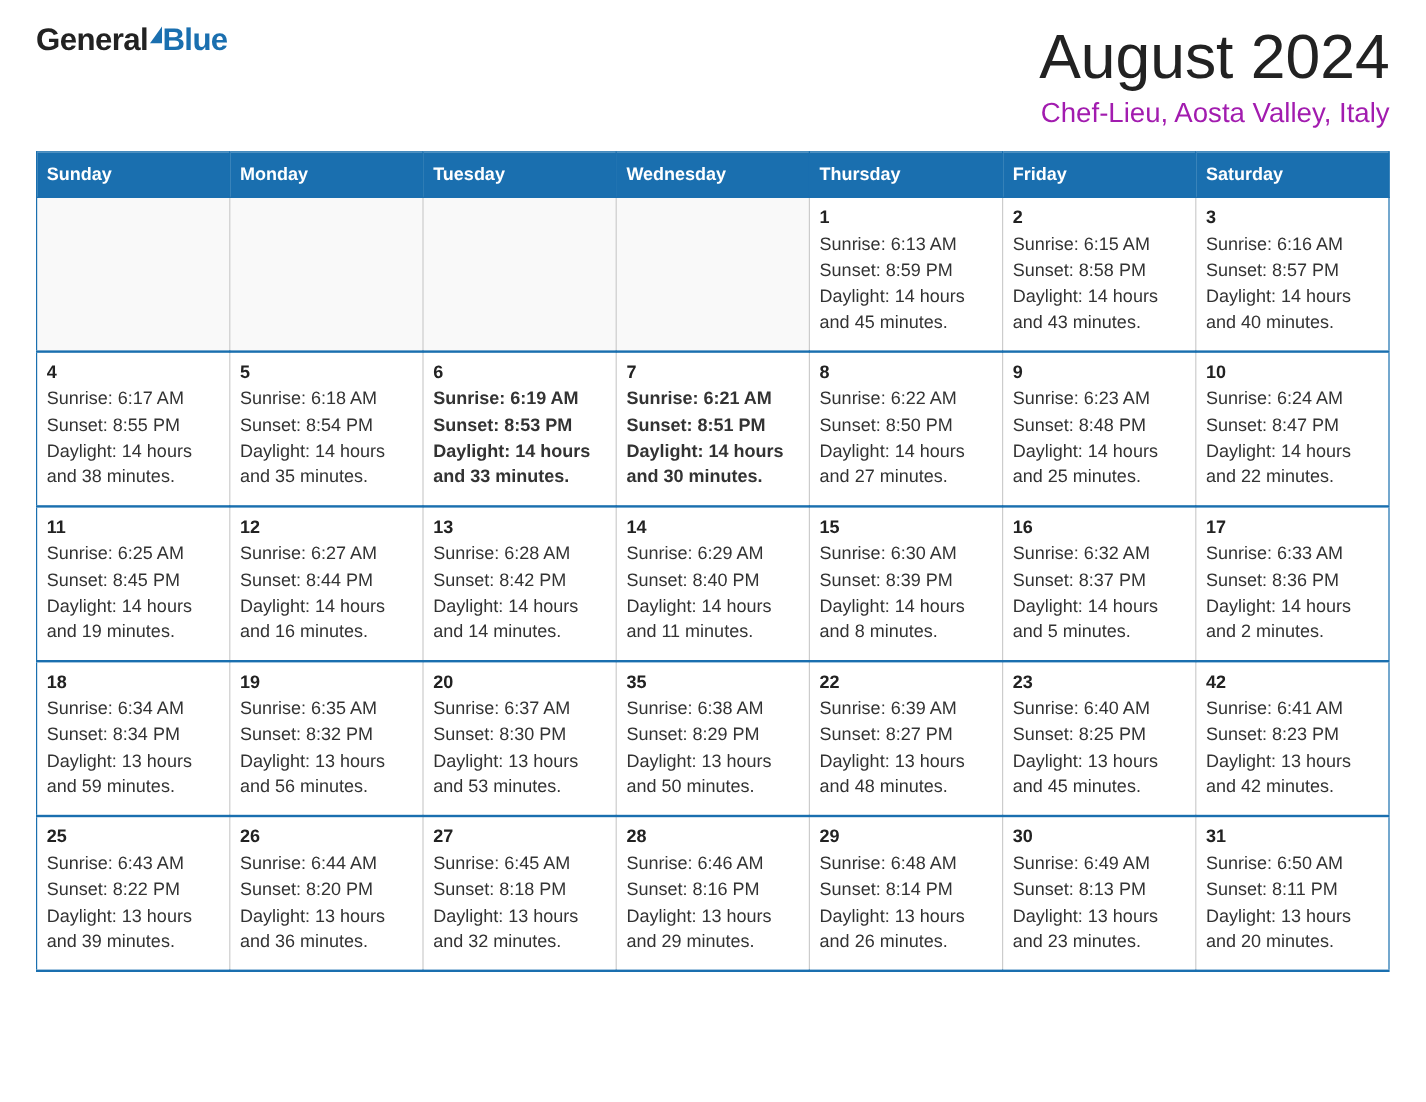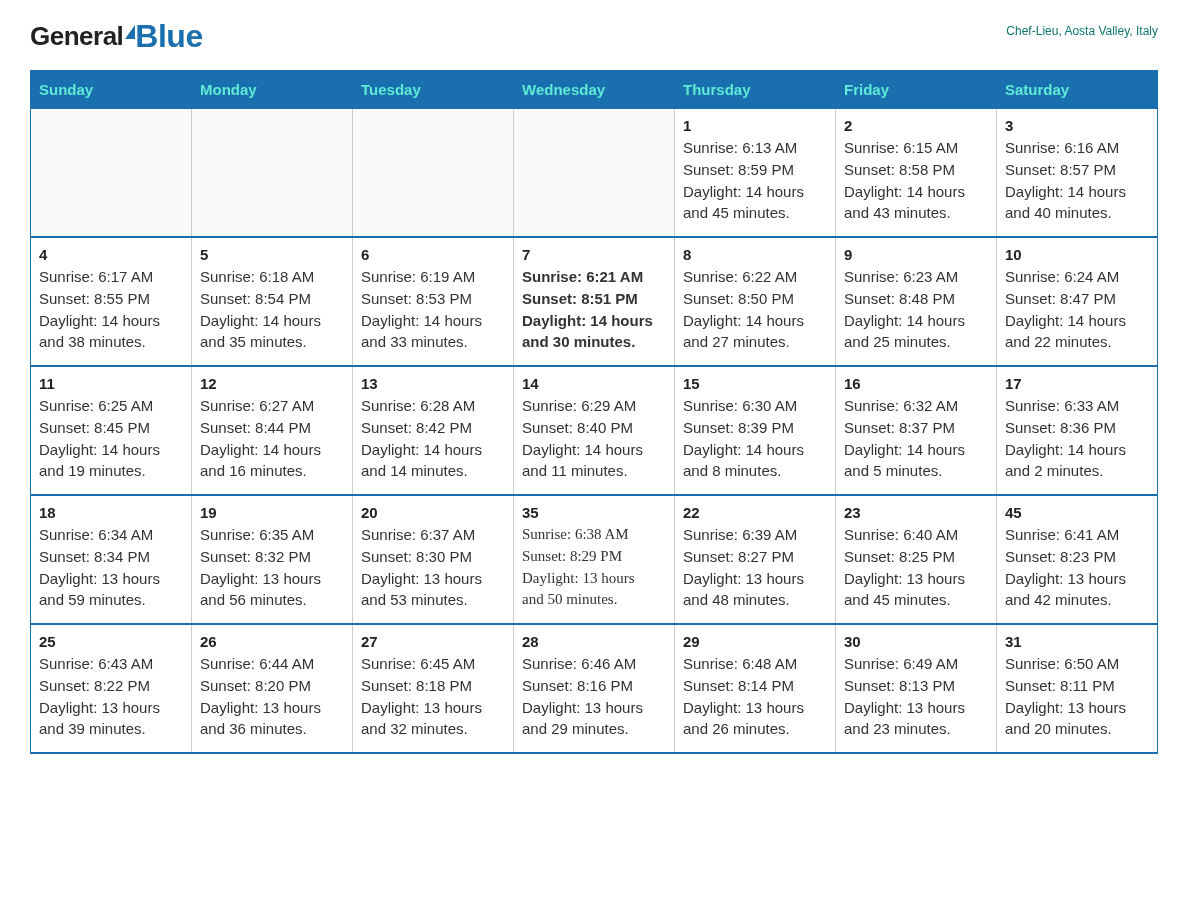--- a/index.html
+++ b/index.html
@@ -20,21 +20,21 @@
       flex-direction: row;
       line-height: 1;
     }
     .logo-text-general {
       font-size: 26px;
       font-weight: bold;
       color: #222;
       letter-spacing: -0.5px;
     }
     .logo-text-blue {
-      font-size: 32px;
+      font-size: 26px;
       font-weight: bold;
       color: #1a6faf;
       letter-spacing: -0.5px;
     }
     .logo-triangle {
       display: inline-block;
       width: 0;
       height: 0;
       border-left: 10px solid transparent;
       border-bottom: 14px solid #1a6faf;
@@ -46,32 +46,32 @@
     .title-area {
       text-align: right;
     }
     .calendar-title {
       font-size: 52px;
       font-weight: 300;
       color: #222;
       line-height: 1.1;
     }
     .calendar-subtitle {
-      font-size: 12px;
-      color: #0f766e;
+      font-size: 23px;
+      color: #a21caf;
       margin-top: 4px;
     }
     table {
       width: 100%;
       border-collapse: collapse;
       table-layout: fixed;
     }
     thead tr th {
       background-color: #1a6faf;
-      color: #5eead4;
+      color: #ffffff;
       font-size: 15px;
       font-weight: bold;
       padding: 10px 8px;
       text-align: left;
       border: 1px solid #1a6faf;
     }
     tbody tr {
       border-bottom: 2px solid #1a6faf;
     }
     tbody tr td {
@@ -111,20 +111,21 @@
 
 <div class="header">
   <div class="logo">
     <div style="display:flex; align-items:center;">
       <span class="logo-text-general">General</span>
       <span class="logo-triangle"></span>
     </div>
     <span class="logo-text-blue">Blue</span>
   </div>
   <div class="title-area">
+    <div class="calendar-title">August 2024</div>
     <div class="calendar-subtitle">Chef-Lieu, Aosta Valley, Italy</div>
   </div>
 </div>
 
 <table>
   <thead>
     <tr>
     <th>Sunday</th>
         <th>Monday</th>
         <th>Tuesday</th>
@@ -172,21 +173,21 @@
         </td>
         <td>
           <span class="day-num">5</span>
           <div class="day-info" style="white-space: pre-line;">Sunrise: 6:18 AM
 Sunset: 8:54 PM
 Daylight: 14 hours
 and 35 minutes.</div>
         </td>
         <td>
           <span class="day-num">6</span>
-          <div class="day-info" style="white-space: pre-line;">Sunrise: 6:19 AM
+          <div class="day-info" style="white-space: pre-line; font-weight: bold;">Sunrise: 6:19 AM
 Sunset: 8:53 PM
 Daylight: 14 hours
 and 33 minutes.</div>
         </td>
         <td>
           <span class="day-num">7</span>
           <div class="day-info" style="white-space: pre-line; font-weight: bold;">Sunrise: 6:21 AM
 Sunset: 8:51 PM
 Daylight: 14 hours
 and 30 minutes.</div>
@@ -281,41 +282,41 @@
         </td>
         <td>
           <span class="day-num">20</span>
           <div class="day-info" style="white-space: pre-line;">Sunrise: 6:37 AM
 Sunset: 8:30 PM
 Daylight: 13 hours
 and 53 minutes.</div>
         </td>
         <td>
           <span class="day-num">35</span>
-          <div class="day-info" style="white-space: pre-line; font-family: Liberation Serif, serif;">Sunrise: 6:38 AM
+          <div class="day-info" style="white-space: pre-line;">Sunrise: 6:38 AM
 Sunset: 8:29 PM
 Daylight: 13 hours
 and 50 minutes.</div>
         </td>
         <td>
           <span class="day-num">22</span>
           <div class="day-info" style="white-space: pre-line;">Sunrise: 6:39 AM
 Sunset: 8:27 PM
 Daylight: 13 hours
 and 48 minutes.</div>
         </td>
         <td>
           <span class="day-num">23</span>
           <div class="day-info" style="white-space: pre-line;">Sunrise: 6:40 AM
 Sunset: 8:25 PM
 Daylight: 13 hours
 and 45 minutes.</div>
         </td>
         <td>
-          <span class="day-num">45</span>
+          <span class="day-num">42</span>
           <div class="day-info" style="white-space: pre-line;">Sunrise: 6:41 AM
 Sunset: 8:23 PM
 Daylight: 13 hours
 and 42 minutes.</div>
         </td>
       </tr>
       <tr>
         <td>
           <span class="day-num">25</span>
           <div class="day-info" style="white-space: pre-line;">Sunrise: 6:43 AM

